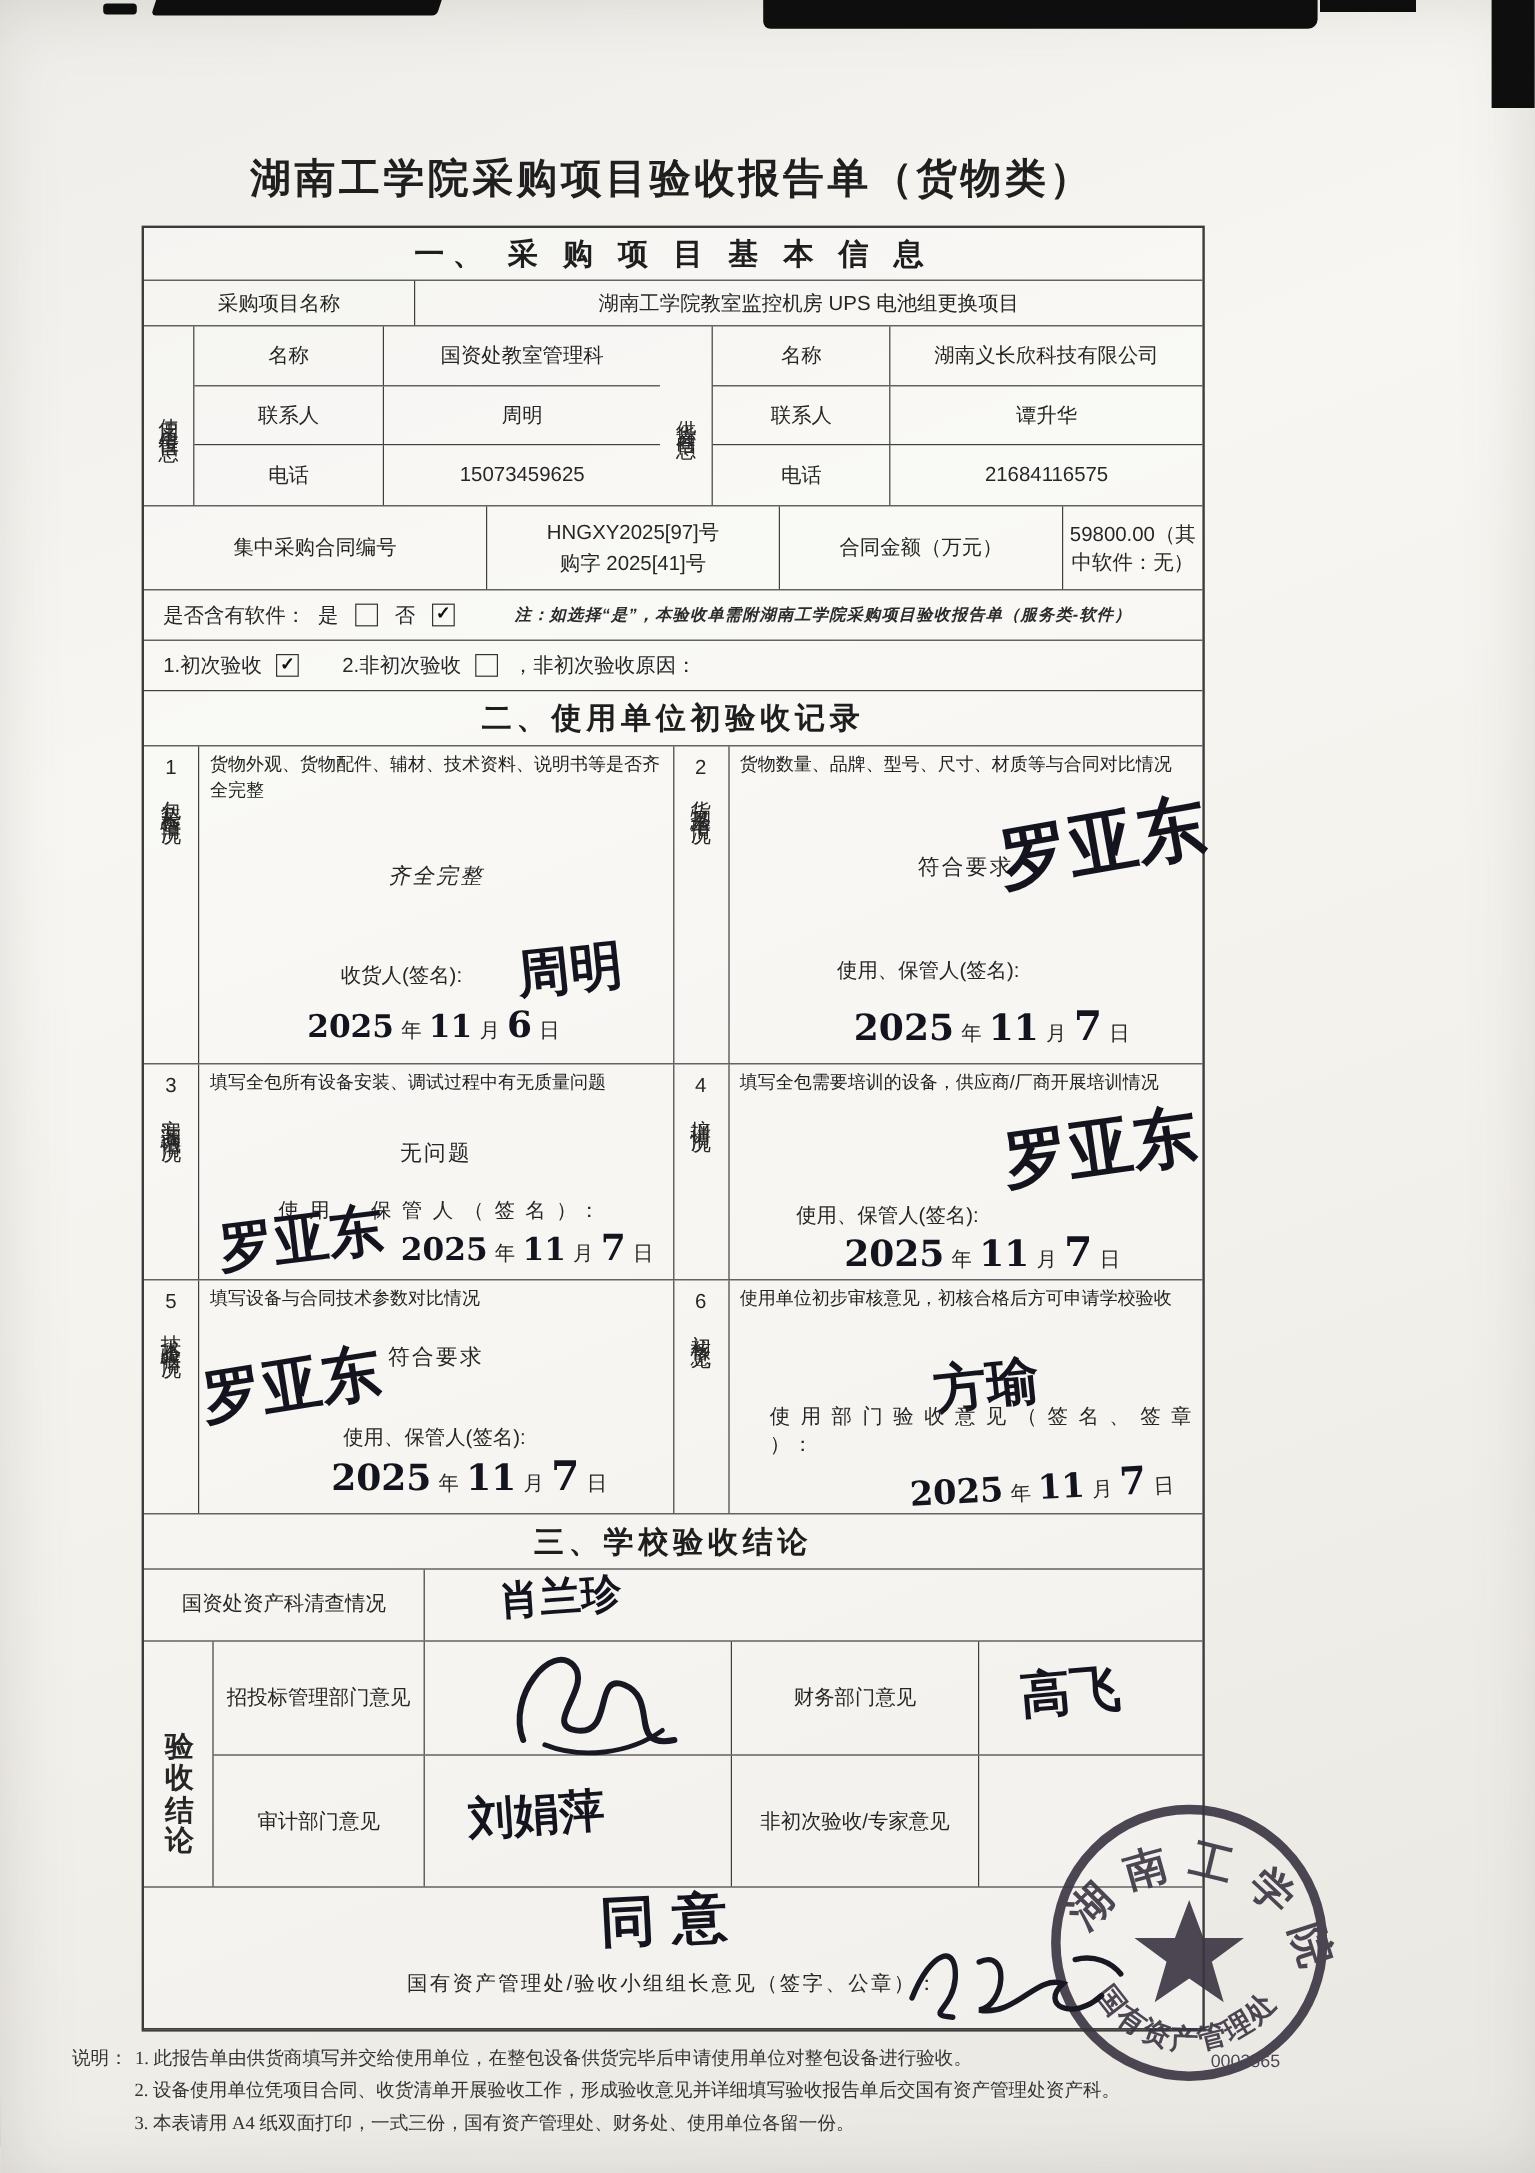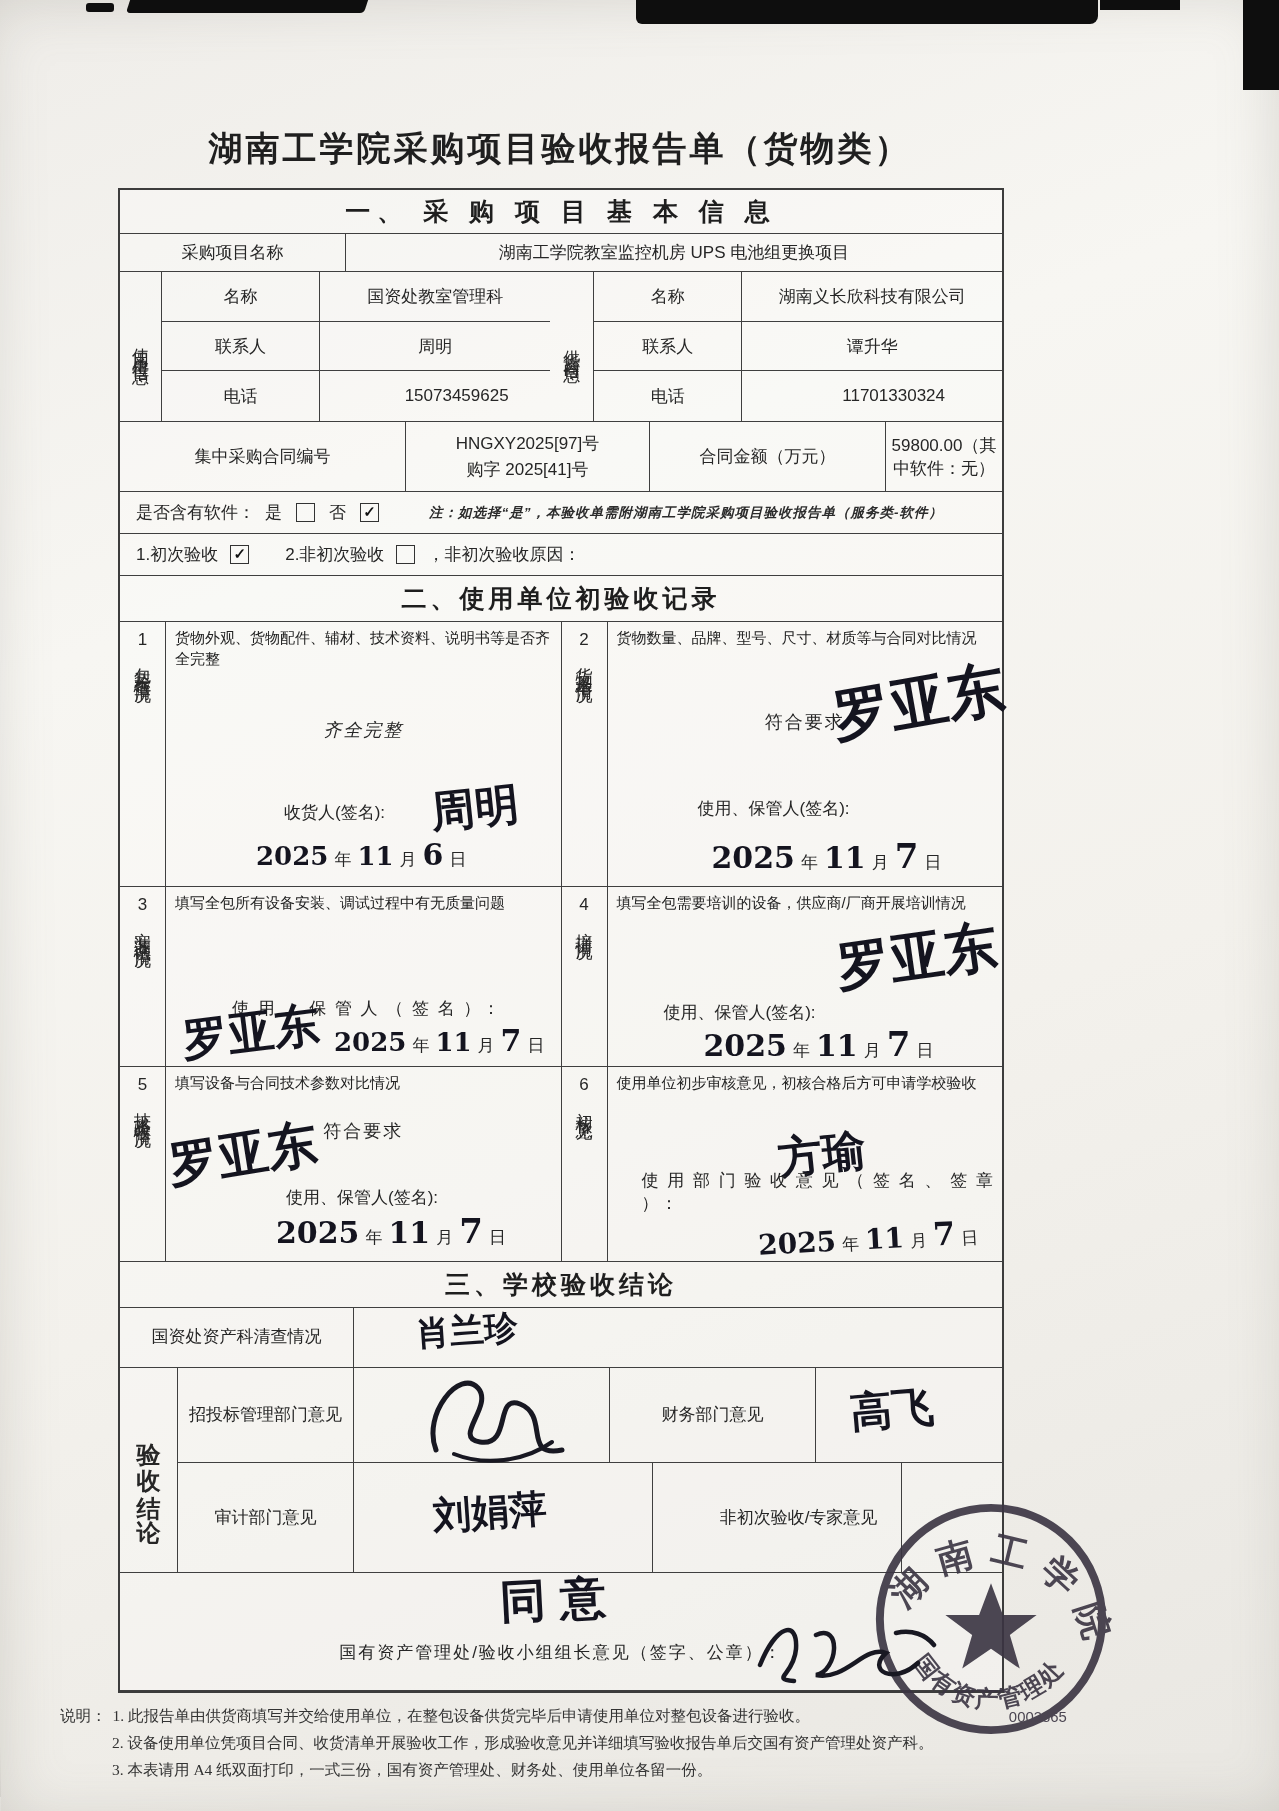--- a/index.html
+++ b/index.html
@@ -30,21 +30,21 @@
   .tbl{
     position:absolute;left:118px;top:188px;width:882px;z-index:2;
     border:2.2px solid #3c3c3c;background:rgba(255,255,255,.30);
     font-size:17px;color:#262626;
   }
   .r{display:flex;border-bottom:1.6px solid #3f3f3f;box-sizing:border-box;}
   .r:last-child{border-bottom:none;}
   .c{border-right:1.6px solid #3f3f3f;box-sizing:border-box;display:flex;align-items:center;justify-content:center;text-align:center;padding:2px;}
   .c:last-child{border-right:none;}
   .grow{flex:1;display:flex;flex-direction:column;min-width:0;}
-  .grow .r:last-child{border-bottom:none;gap:43px;}
+  .grow .r:last-child{border-bottom:none;}
   .hdr{font-size:25px;font-weight:bold;letter-spacing:7px;color:#1e1e1e;}
   .vtxt{writing-mode:vertical-rl;text-orientation:upright;letter-spacing:4px;font-size:17px;}
   .vnum{flex-direction:column;justify-content:flex-start;padding-top:8px;gap:4px;}
   .cc{position:relative;flex:1;border-right:1.6px solid #3f3f3f;box-sizing:border-box;min-width:0;}
   .cc:last-child{border-right:none;}
   .desc{position:absolute;top:5px;left:9px;right:6px;text-align:left;font-size:15px;line-height:1.4;color:#222;}
   .ans{position:absolute;left:0;right:0;text-align:center;font-size:18px;letter-spacing:2px;}
   .slabel{position:absolute;font-size:17px;}
   .dateline{position:absolute;display:flex;align-items:baseline;gap:6px;font-size:17px;}
 
@@ -104,21 +104,21 @@
       <div class="r" style="height:50px;">
         <div class="c" style="width:148px;">名称</div>
         <div class="c" style="flex:1;text-align:center;">湖南义长欣科技有限公司</div>
       </div>
       <div class="r" style="height:50px;">
         <div class="c" style="width:148px;">联系人</div>
         <div class="c" style="flex:1;">谭升华</div>
       </div>
       <div class="r" style="height:50px;">
         <div class="c" style="width:148px;">电话</div>
-        <div class="c" style="flex:1;">11701330324</div>
+        <div class="c" style="flex:1;">21684116575</div>
       </div>
     </div>
   </div>
 
   <div class="r" style="height:70px;">
     <div class="c" style="width:286px;">集中采购合同编号</div>
     <div class="c" style="width:244px;flex-direction:column;line-height:1.5;">
       <span>HNGXY2025[97]号</span>
       <span>购字 2025[41]号</span>
     </div>
@@ -190,20 +190,21 @@
     </div>
   </div>
 
   <div class="r" style="height:180px;">
     <div class="c vnum" style="width:46px;">
       <span>3</span>
       <span class="vtxt">安装调试情况</span>
     </div>
     <div class="cc">
       <div class="desc">填写全包所有设备安装、调试过程中有无质量问题</div>
+      <div class="ans" style="top:62px;">无问题</div>
       <div class="slabel" style="left:66px;bottom:46px;letter-spacing:2px;">使 用 、 保 管 人 （ 签 名 ）：</div>
       <div class="hw" style="position:absolute;left:16px;bottom:2px;font-size:46px;transform:rotate(-7deg);">罗亚东</div>
       <div class="dateline" style="left:168px;bottom:8px;">
         <span class="hw" style="font-size:26px;">2025</span>
         <span>年</span>
         <span class="hw" style="font-size:26px;">11</span>
         <span>月</span>
         <span class="hw" style="font-size:30px;">7</span>
         <span>日</span>
       </div>

